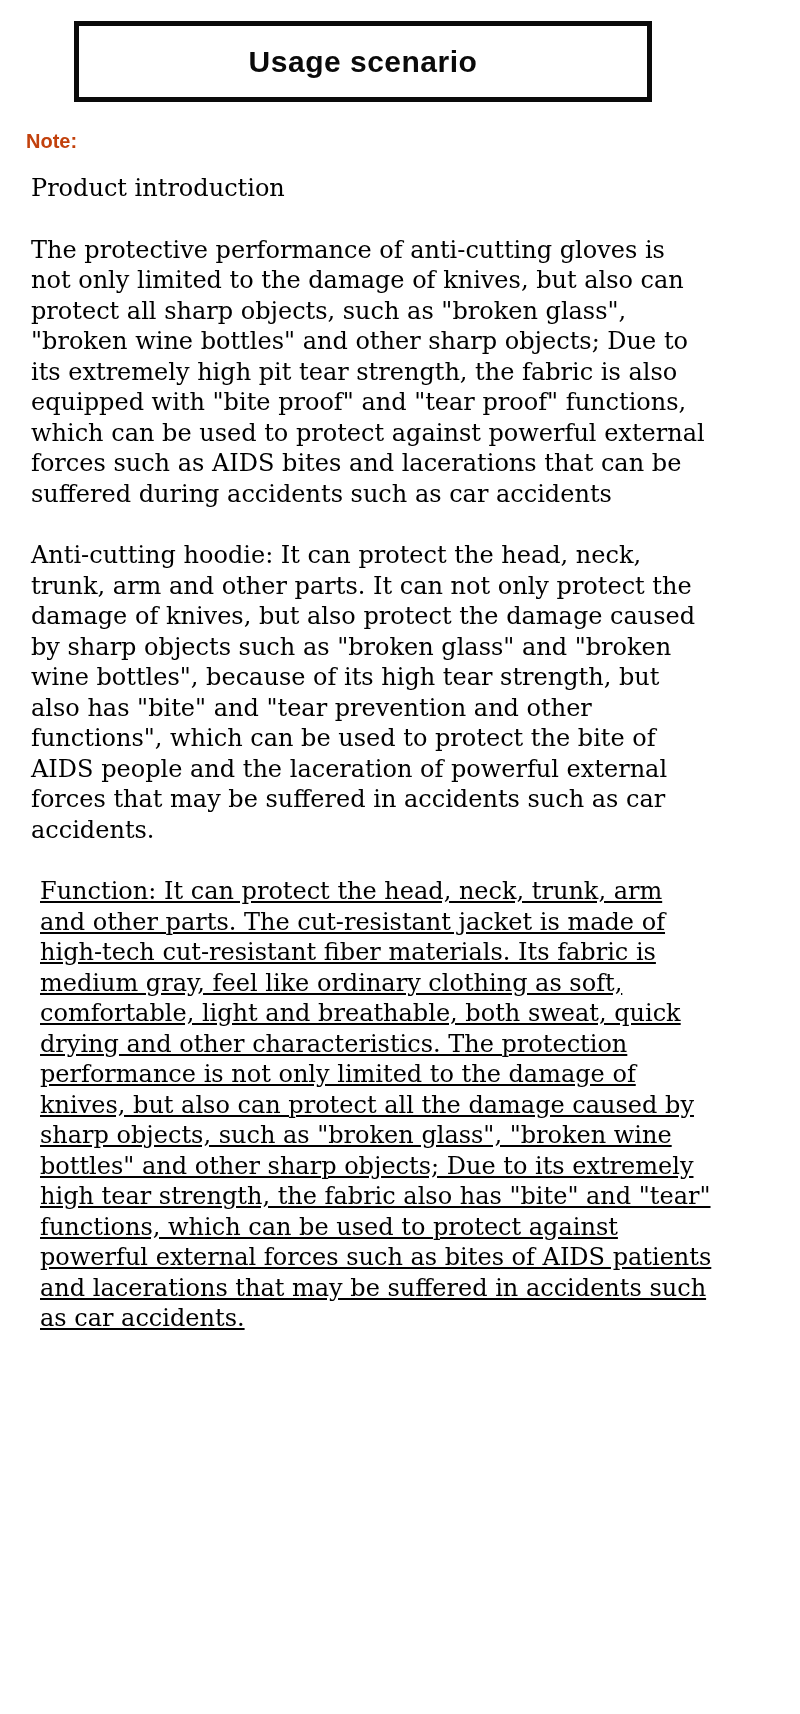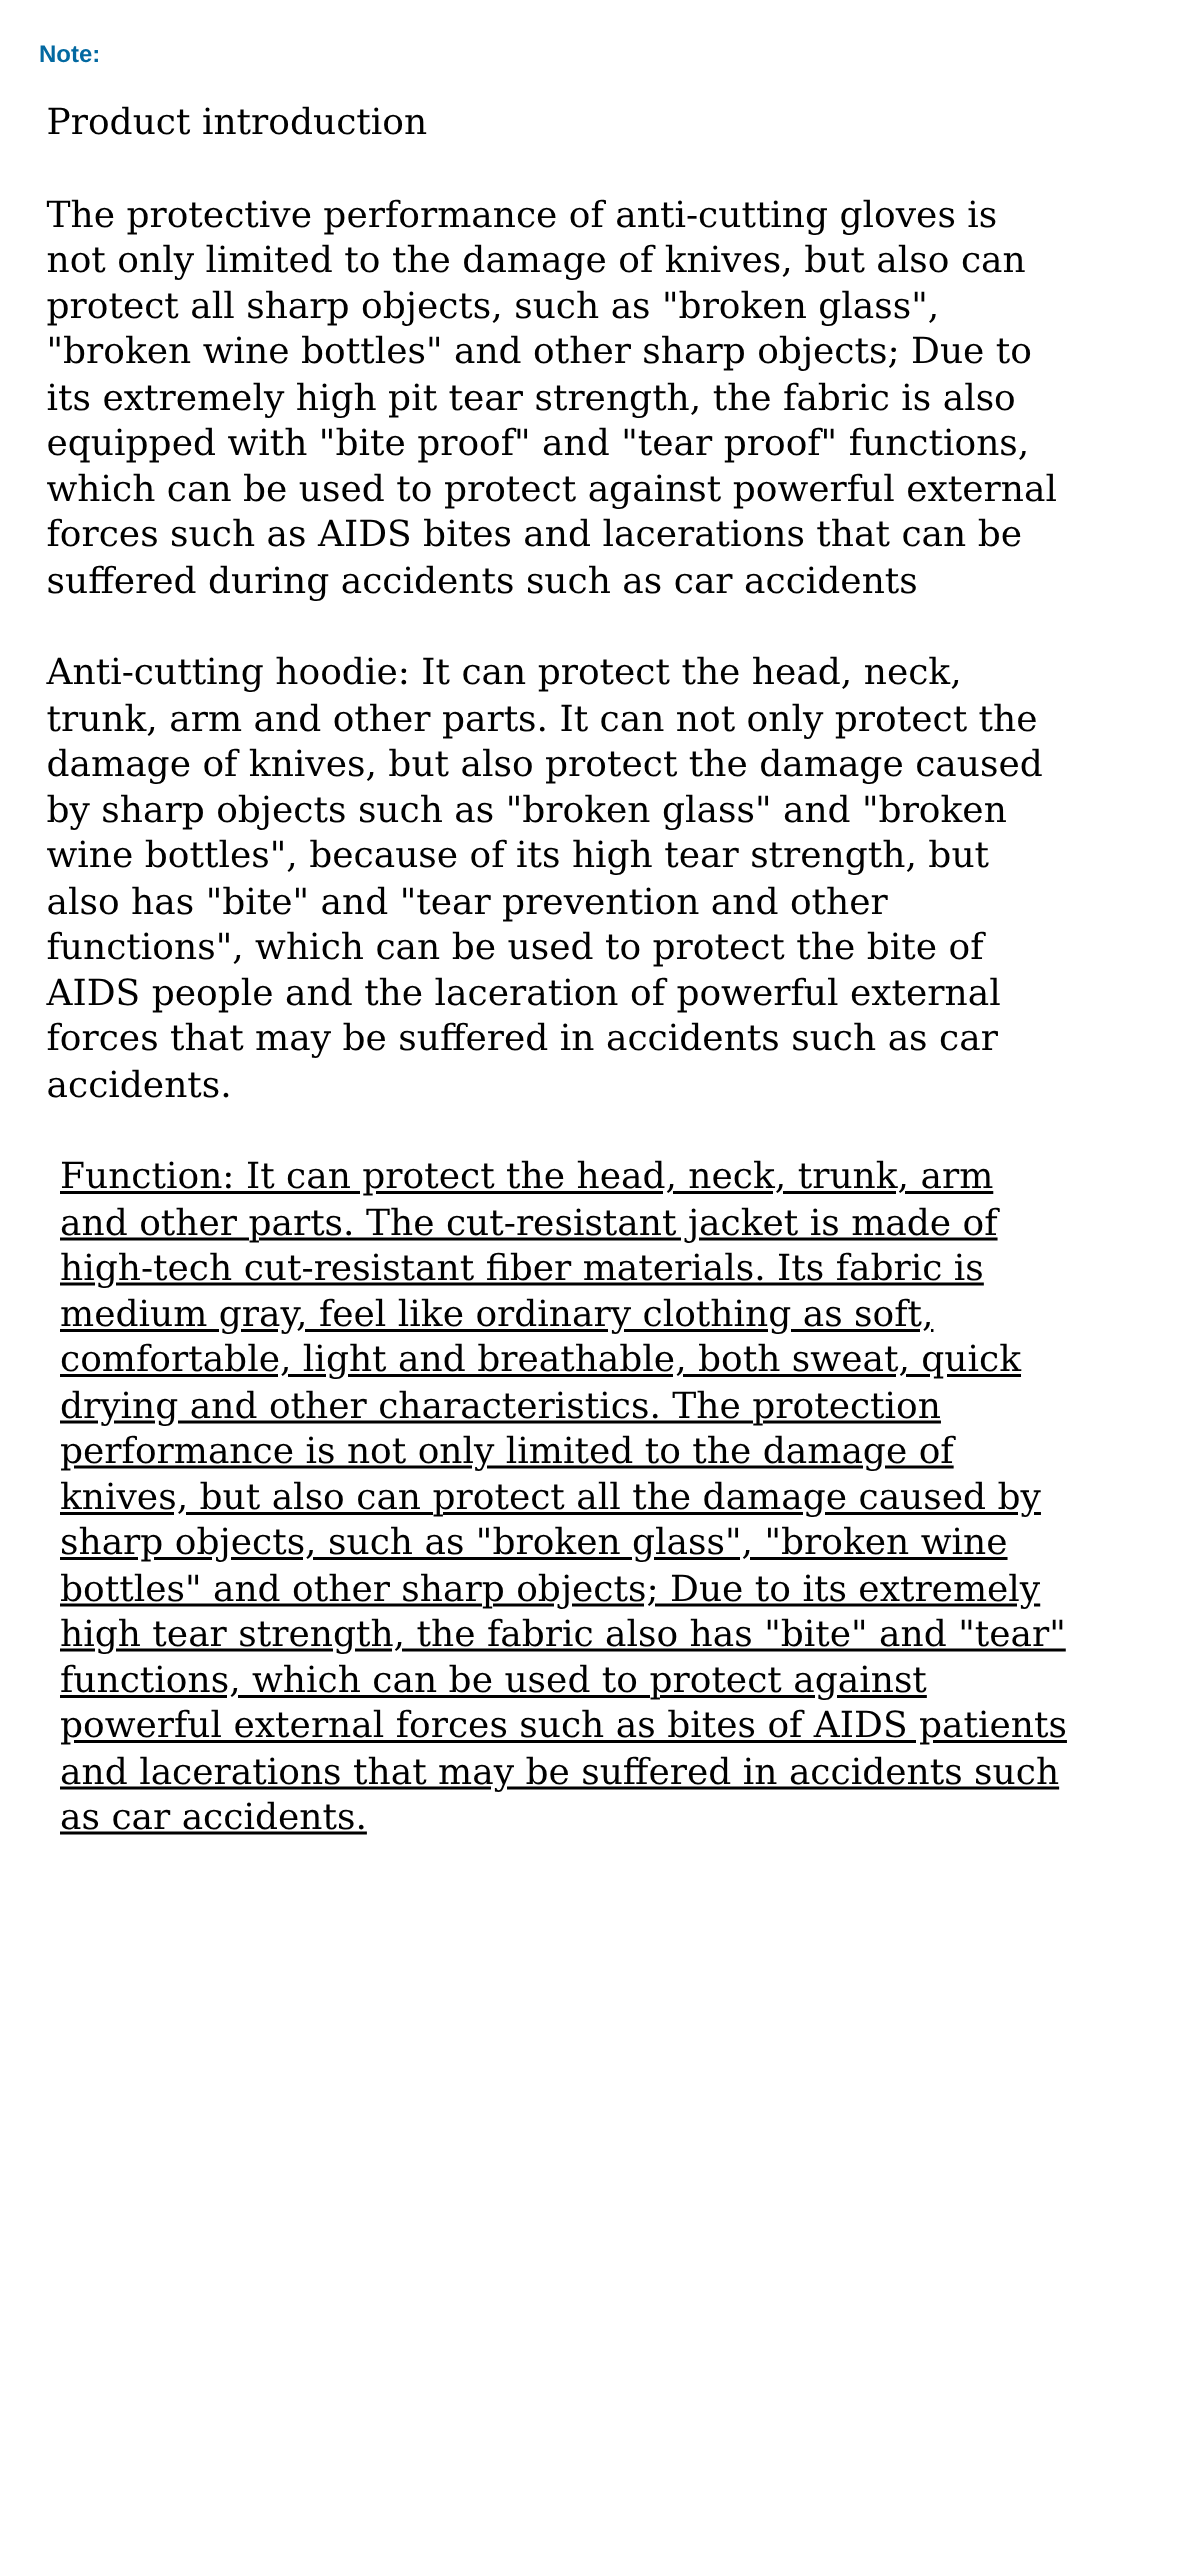--- a/index.html
+++ b/index.html
@@ -29,22 +29,22 @@
     font-family: "Liberation Sans", sans-serif;
     font-weight: bold;
     font-size: 30px;
     letter-spacing: 0.5px;
     color: #0a0a0a;
   }
   .note {
     margin: 28px 0 0 26px;
     font-family: "Liberation Sans", sans-serif;
     font-weight: bold;
-    font-size: 16px;
-    color: #0369a1;
+    font-size: 20px;
+    color: #c2410c;
   }
   .content {
     margin: 20px 0 0 31px;
     width: 676px;
     font-size: 24px;
     line-height: 30.5px;
     color: #000000;
   }
   .content p {
     margin: 0 0 31px 0;
@@ -56,20 +56,23 @@
     margin-left: 9px;
     width: 674px;
     text-decoration: underline;
   }
 </style>
 </head>
 <body>
 
 <div class="page">
 
+  <div class="title-box">
+    <h1>Usage scenario</h1>
+  </div>
 
   <div class="note">Note:</div>
 
   <div class="content">
     <p class="intro">Product introduction</p>
 
     <p>The protective performance of anti-cutting gloves is not only limited to the damage of knives, but also can protect all sharp objects, such as "broken glass", "broken wine bottles" and other sharp objects; Due to its extremely high pit tear strength, the fabric is also equipped with "bite proof" and "tear proof" functions, which can be used to protect against powerful external forces such as AIDS bites and lacerations that can be suffered during accidents such as car accidents</p>
 
 
     <p>Anti-cutting hoodie: It can protect the head, neck, trunk, arm and other parts. It can not only protect the damage of knives, but also protect the damage caused by sharp objects such as "broken glass" and "broken wine bottles", because of its high tear strength, but also has "bite" and "tear prevention and other functions", which can be used to protect the bite of AIDS people and the laceration of powerful external forces that may be suffered in accidents such as car accidents.</p>

